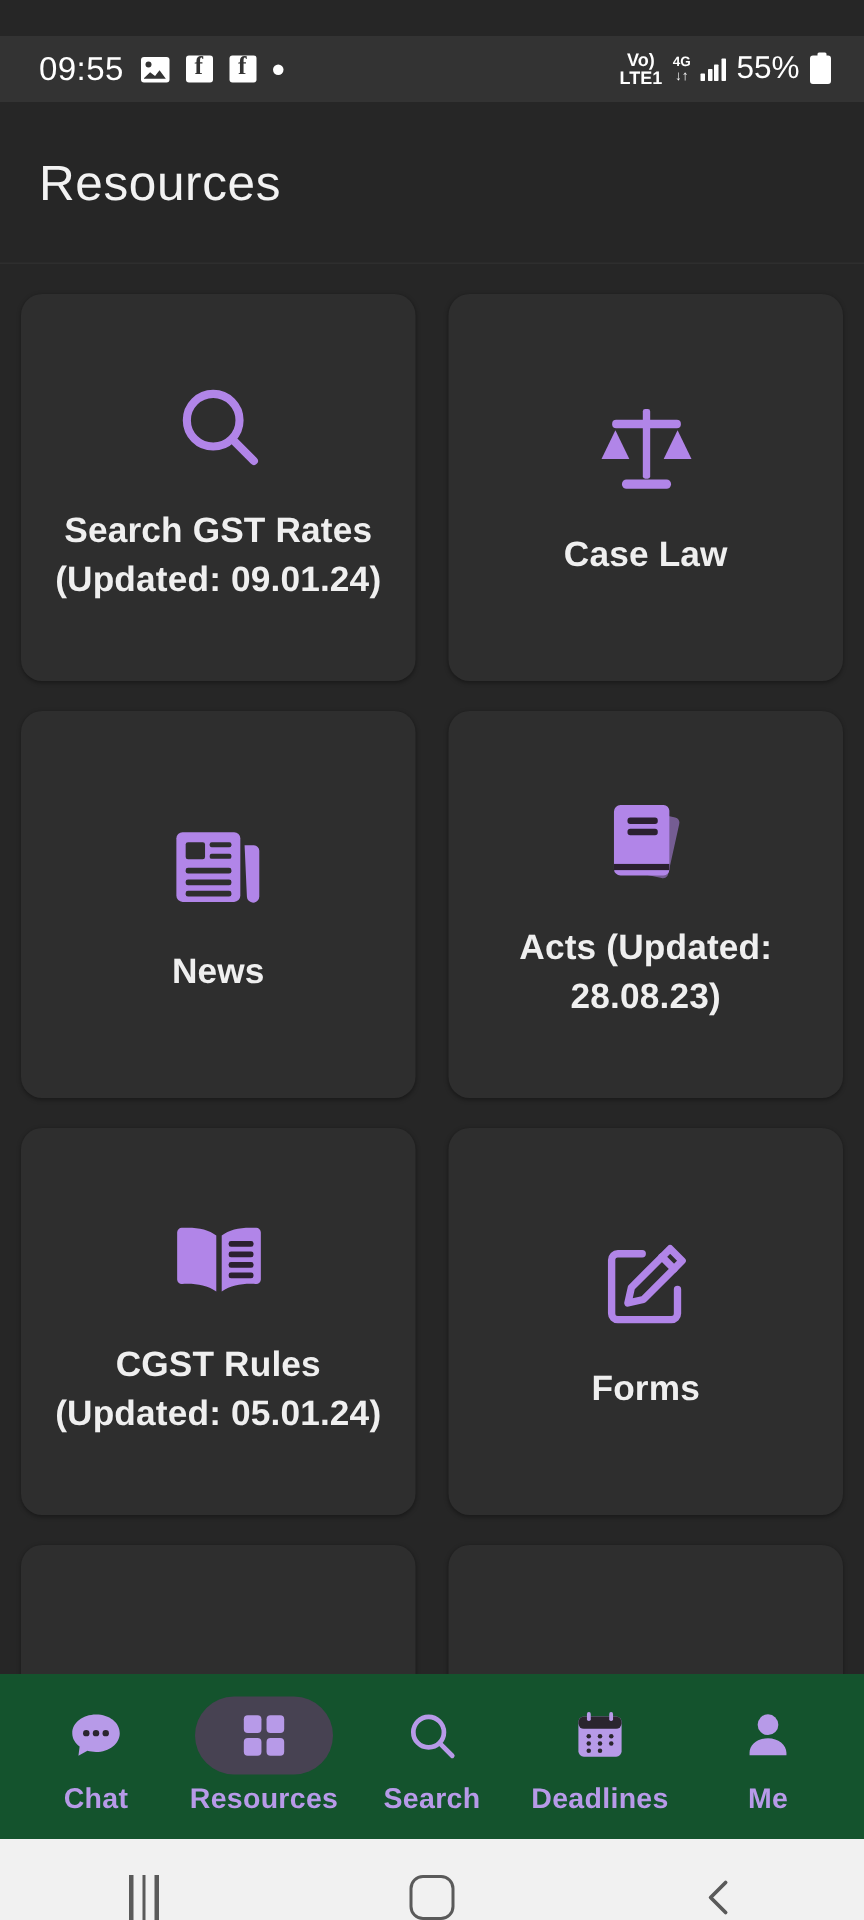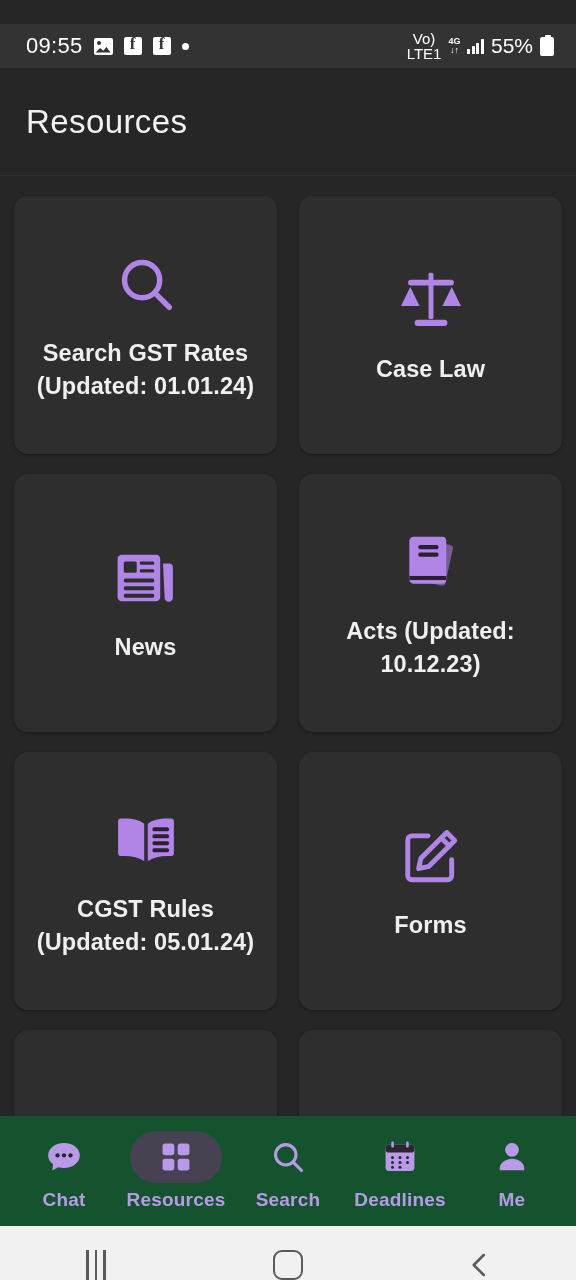--- a/index.html
+++ b/index.html
@@ -33,21 +33,21 @@
     background:#333; border-radius:50%;
   }
   .ic-fb{ width:18px; height:18px; background:#fff; border-radius:2px; position:relative; }
   .ic-fb:after{
     content:"f"; position:absolute; left:0; right:0; top:-3px;
     font-family:"Liberation Serif", serif; font-weight:700; font-size:17px;
     color:#333; text-align:center;
   }
   .ic-dot{ width:7px; height:7px; border-radius:50%; background:#fff; }
 
-  .volte{ display:flex; flex-direction:column; align-items:center; line-height:1.0; font-size:15px; font-weight:400; }
+  .volte{ display:flex; flex-direction:column; align-items:center; line-height:1.0; font-size:12px; font-weight:700; }
   .g4{ display:flex; flex-direction:column; align-items:center; line-height:1.0; font-size:9px; font-weight:700; }
   .bars{ display:flex; align-items:flex-end; gap:1.5px; height:16px; }
   .bars i{ display:block; width:3px; background:#fff; border-radius:.5px; }
   .bars i:nth-child(1){height:5px;} .bars i:nth-child(2){height:8px;}
   .bars i:nth-child(3){height:11px;} .bars i:nth-child(4){height:15px;}
   .sb-batt-txt{ font-size:21px; font-weight:400; }
   .batt{ width:14px; height:19px; border:2px solid #fff; border-radius:2px; position:relative; background:#fff; }
   .batt:before{ content:""; position:absolute; top:-4px; left:3px; width:6px; height:3px; background:#fff; border-radius:1px; }
 
   
@@ -142,21 +142,21 @@
   <div class="scroll">
     <div class="grid">
 
       <div class="card">
         <div class="ico">
           <svg width="62" height="62" viewBox="0 0 24 24" fill="none" stroke="#b185e8" stroke-width="2.1" stroke-linecap="round">
             <circle cx="10.5" cy="10.5" r="6.8"></circle>
               <line x1="15.6" y1="15.6" x2="21" y2="21"></line>
           </svg>
         </div>
-        <div class="lbl">Search GST Rates (Updated: 01.01.24)</div>
+        <div class="lbl">Search GST Rates (Updated: 09.01.24)</div>
       </div>
 
       <div class="card">
         <div class="ico">
           <svg width="66" height="60" viewBox="0 0 24 22" fill="#b185e8">
             <rect x="11.1" y="1" width="1.8" height="17" rx=".6"></rect>
             <rect x="6" y="18.2" width="12" height="2.3" rx="1.1"></rect>
             <rect x="3.6" y="3.6" width="16.8" height="2.1" rx="1"></rect>
             <path d="M4.4 6.2 L1 13.2 h6.8 Z"></path>
             <path d="M19.6 6.2 L16.2 13.2 h6.8 Z"></path>
@@ -184,21 +184,21 @@
       <div class="card">
         <div class="ico">
           <svg width="62" height="62" viewBox="0 0 24 24" fill="#b185e8">
             <path d="M6.6 2.6 L19.4 5.4 a1.4 1.4 0 0 1 1.05 1.7 L17.6 20 a1.4 1.4 0 0 1 -1.7 1.05 L4.0 18.5 Z" opacity=".55"></path>
             <path d="M5.3 2.2 h11.1 a1.5 1.5 0 0 1 1.5 1.5 v15.2 a1.5 1.5 0 0 1 -1.5 1.5 H5.3 a1.7 1.7 0 0 1 -1.7 -1.7 V3.9 a1.7 1.7 0 0 1 1.7 -1.7 Z"></path>
             <rect x="7.1" y="5.4" width="7.8" height="1.7" rx=".7" fill="#2b2030"></rect>
             <rect x="7.1" y="8.3" width="7.8" height="1.7" rx=".7" fill="#2b2030"></rect>
             <rect x="3.6" y="17.4" width="14.3" height="1.6" fill="#2b2030"></rect>
           </svg>
         </div>
-        <div class="lbl">Acts (Updated: 10.12.23)</div>
+        <div class="lbl">Acts (Updated: 28.08.23)</div>
       </div>
 
       <div class="card">
         <div class="ico">
           <svg width="62" height="56" viewBox="0 0 24 21" fill="#b185e8">
             <path d="M11.3 4.2 C9.2 2.5 6.2 2.0 2.4 2.2 a1.2 1.2 0 0 0 -1.2 1.2 v12.1 a1.2 1.2 0 0 0 1.25 1.2 c3.4 -.2 6.3 .3 8.85 1.9 Z"></path>
             <path d="M12.7 4.2 C14.8 2.5 17.8 2.0 21.6 2.2 a1.2 1.2 0 0 1 1.2 1.2 v12.1 a1.2 1.2 0 0 1 -1.25 1.2 c-3.4 -.2 -6.3 .3 -8.85 1.9 Z"></path>
             <rect x="14.5" y="5.6" width="6.4" height="1.5" rx=".6" fill="#2b2030"></rect>
             <rect x="14.5" y="8.3" width="6.4" height="1.5" rx=".6" fill="#2b2030"></rect>
             <rect x="14.5" y="11.0" width="6.4" height="1.5" rx=".6" fill="#2b2030"></rect>

